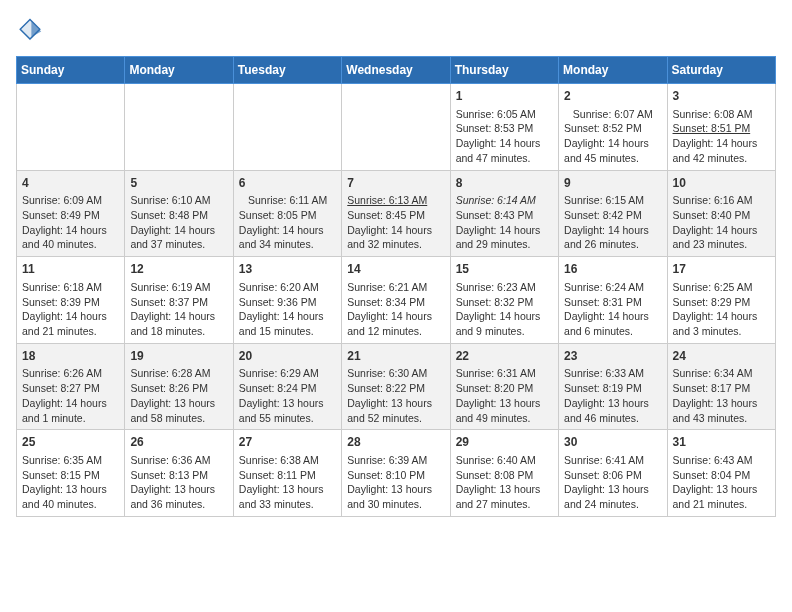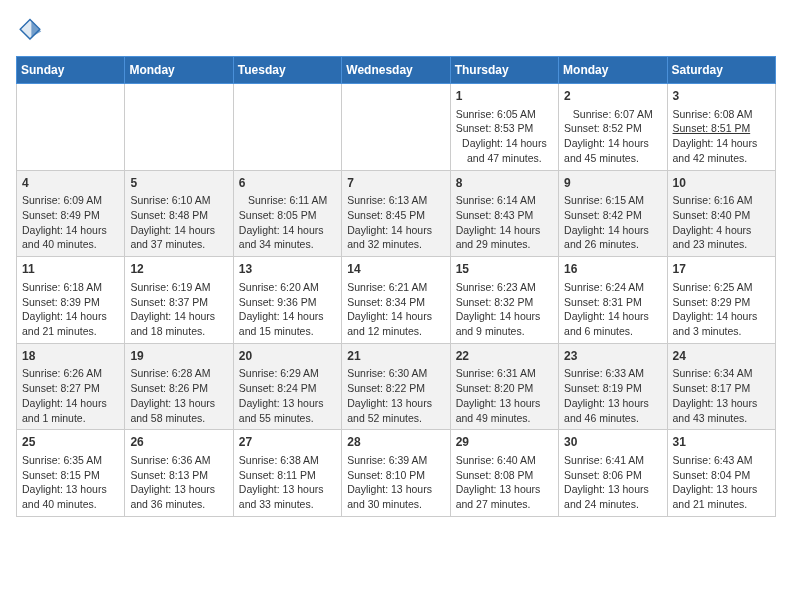--- a/index.html
+++ b/index.html
@@ -121,21 +121,21 @@
   <tbody id="calendar-body">
       <tr>
         <td class="empty"></td>
         <td class="empty"></td>
         <td class="empty"></td>
         <td class="empty"></td>
         <td>
           <span class="day-num">1</span>
           <span style="display: block;">Sunrise: 6:05 AM</span>
           <span style="display: block;">Sunset: 8:53 PM</span>
-          <span style="display: block; text-align: center;">Daylight: 14 hours and 47 minutes.</span>
+          <span style="display: block;">Daylight: 14 hours and 47 minutes.</span>
         </td>
         <td>
           <span class="day-num">2</span>
           <span style="display: block; text-align: center;">Sunrise: 6:07 AM</span>
           <span style="display: block;">Sunset: 8:52 PM</span>
           <span style="display: block;">Daylight: 14 hours and 45 minutes.</span>
         </td>
         <td>
           <span class="day-num">3</span>
           <span style="display: block;">Sunrise: 6:08 AM</span>
@@ -157,41 +157,41 @@
           <span style="display: block;">Daylight: 14 hours and 37 minutes.</span>
         </td>
         <td>
           <span class="day-num">6</span>
           <span style="display: block; text-align: center;">Sunrise: 6:11 AM</span>
           <span style="display: block;">Sunset: 8:05 PM</span>
           <span style="display: block;">Daylight: 14 hours and 34 minutes.</span>
         </td>
         <td>
           <span class="day-num">7</span>
-          <span style="display: block;">Sunrise: 6:13 AM</span>
+          <span style="display: block; text-decoration: underline;">Sunrise: 6:13 AM</span>
           <span style="display: block;">Sunset: 8:45 PM</span>
           <span style="display: block;">Daylight: 14 hours and 32 minutes.</span>
         </td>
         <td>
           <span class="day-num">8</span>
-          <span style="display: block;">Sunrise: 6:14 AM</span>
+          <span style="display: block; font-style: italic;">Sunrise: 6:14 AM</span>
           <span style="display: block;">Sunset: 8:43 PM</span>
           <span style="display: block;">Daylight: 14 hours and 29 minutes.</span>
         </td>
         <td>
           <span class="day-num">9</span>
           <span style="display: block;">Sunrise: 6:15 AM</span>
           <span style="display: block;">Sunset: 8:42 PM</span>
           <span style="display: block;">Daylight: 14 hours and 26 minutes.</span>
         </td>
         <td>
           <span class="day-num">10</span>
           <span style="display: block;">Sunrise: 6:16 AM</span>
           <span style="display: block;">Sunset: 8:40 PM</span>
-          <span style="display: block;">Daylight: 4 hours and 23 minutes.</span>
+          <span style="display: block;">Daylight: 14 hours and 23 minutes.</span>
         </td>
       </tr>
       <tr>
         <td>
           <span class="day-num">11</span>
           <span style="display: block;">Sunrise: 6:18 AM</span>
           <span style="display: block;">Sunset: 8:39 PM</span>
           <span style="display: block;">Daylight: 14 hours and 21 minutes.</span>
         </td>
         <td>

